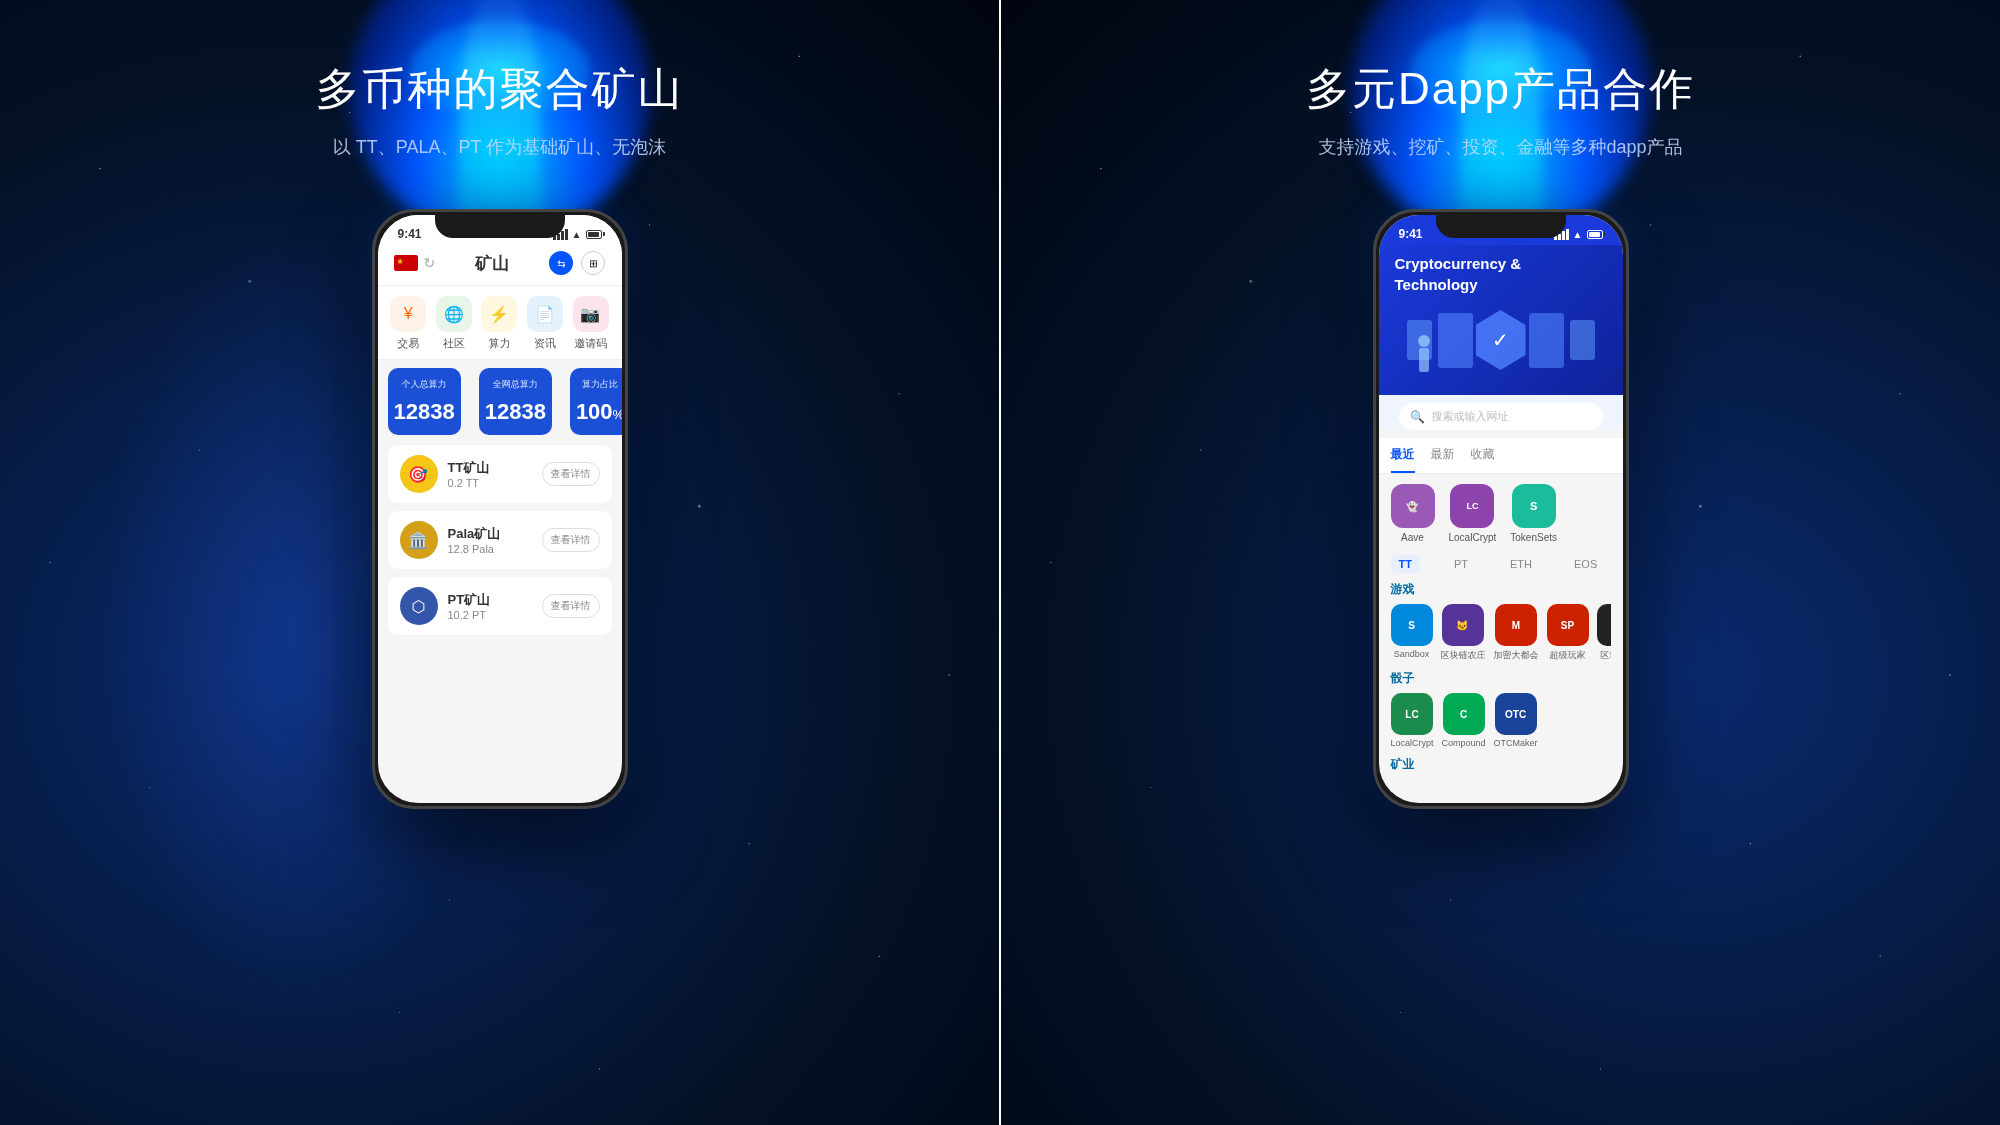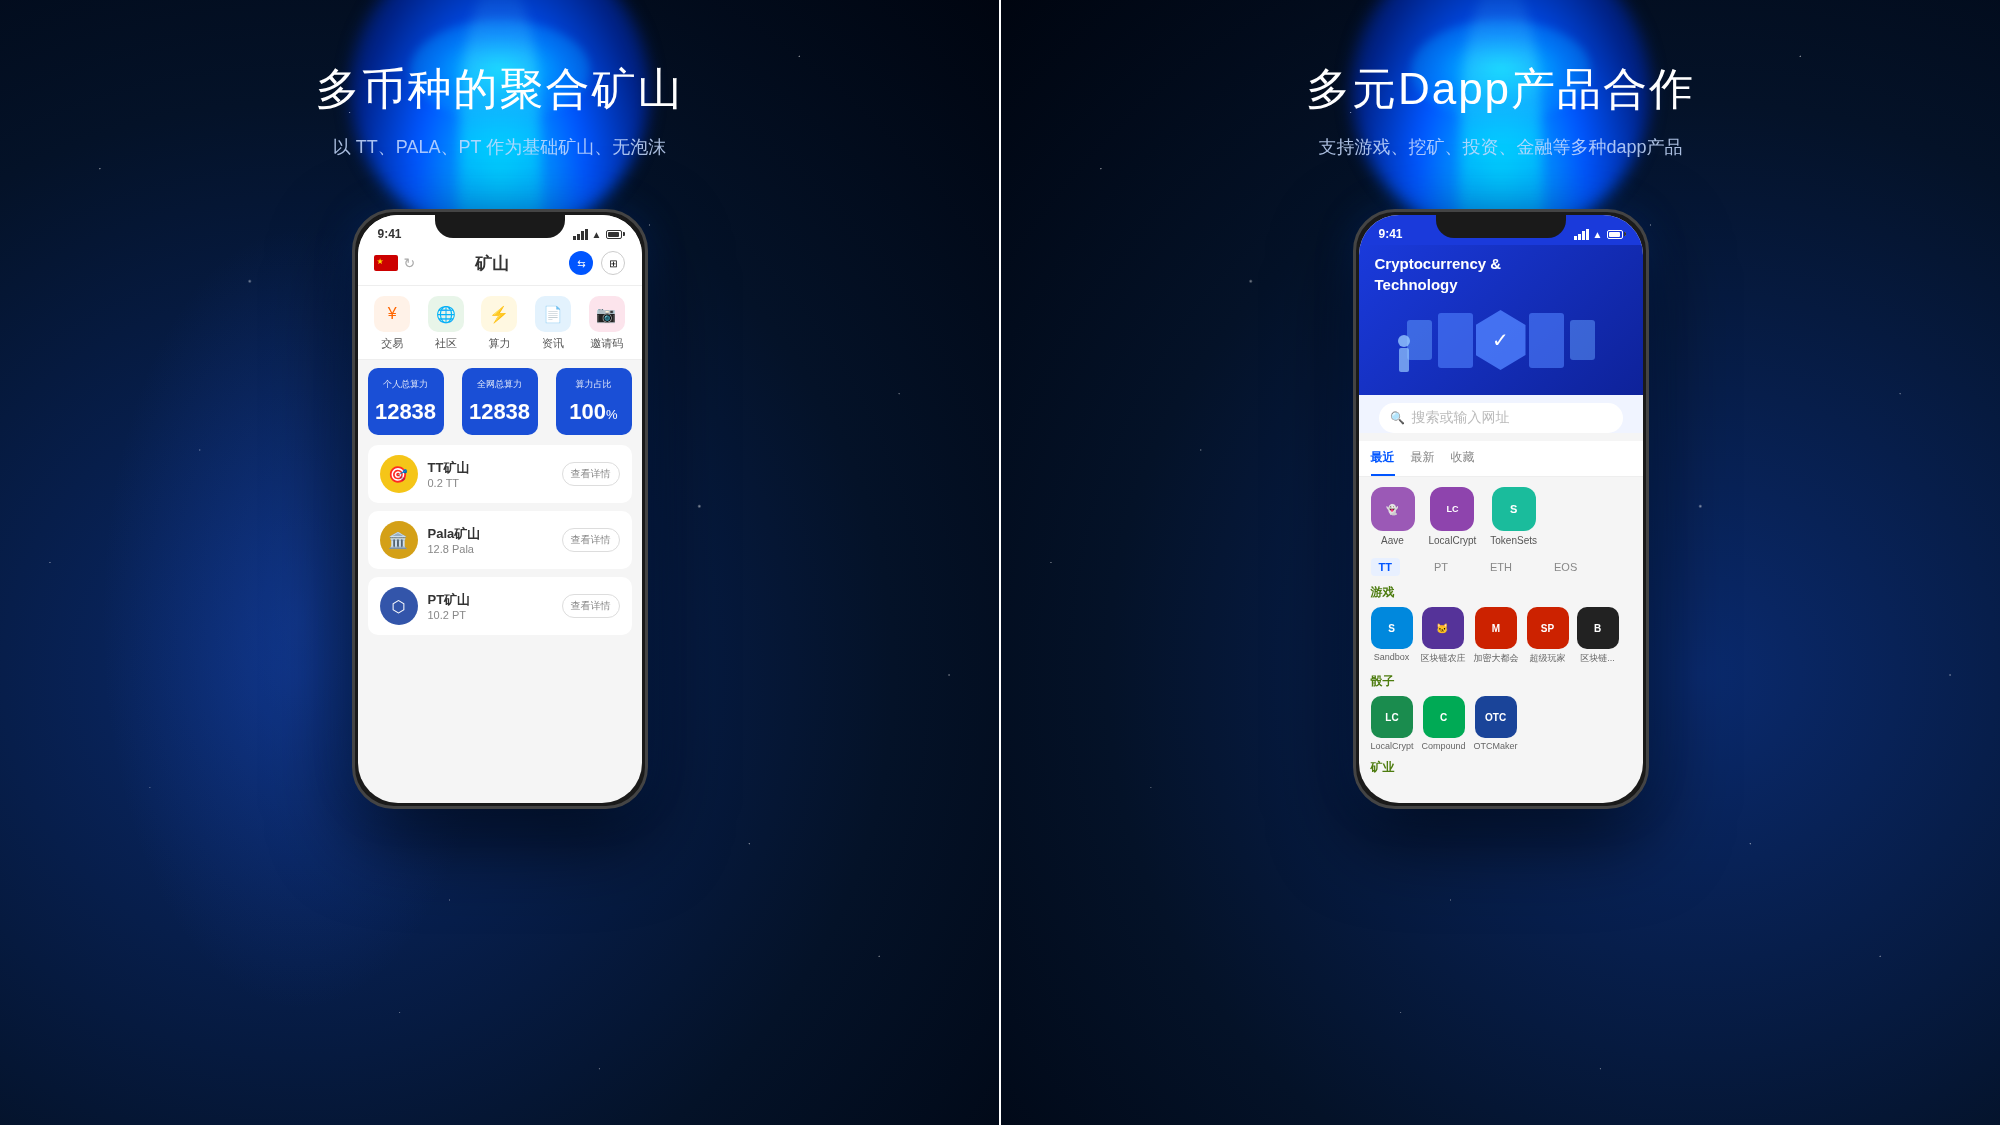--- a/index.html
+++ b/index.html
@@ -130,21 +130,21 @@
 
     .panel-subtitle {
       font-size: 18px;
       color: rgba(200, 220, 255, 0.85);
       text-align: center;
       margin-bottom: 50px;
     }
 
     
     .phone-mockup {
-      width: 296px;
+      width: 256px;
       height: 600px;
       background: #1a1a1a;
       border-radius: 42px;
       border: 3px solid #444;
       position: relative;
       overflow: hidden;
       box-shadow: 0 30px 80px rgba(0,0,0,0.7), 0 0 40px rgba(0,100,255,0.2);
       flex-shrink: 0;
     }
 
@@ -428,21 +428,21 @@
       color: #0055ff;
       padding: 3px 8px;
       border-radius: 4px;
       background: #e8f0ff;
     }
 
     .cat-tab.inactive { background: none; color: #888; font-weight: 400; }
 
     
     .dapp-category-section { padding: 0 12px; margin-bottom: 8px; }
-    .dapp-category-label { font-size: 12px; font-weight: 600; color: #4d7c0f; margin-bottom: 6px; }
+    .dapp-category-label { font-size: 12px; font-weight: 600; color: #0369a1; margin-bottom: 6px; }
 
     .dapp-grid-row {
       display: flex;
       gap: 8px;
       overflow: hidden;
     }
 
     .dapp-grid-item {
       display: flex;
       flex-direction: column;
@@ -704,21 +704,21 @@
             <div style="position:absolute;left:20px;bottom:0;width:18px;height:40px;display:flex;flex-direction:column;align-items:center;">
               <div style="width:12px;height:12px;border-radius:50%;background:rgba(150,200,255,0.8);"></div>
               <div style="width:10px;height:24px;background:rgba(150,200,255,0.7);border-radius:2px;margin-top:1px;"></div>
             </div>
           </div>
         </div>
 
         <div style="background:#f0f4ff;padding:8px 10px 0;">
           <div class="dapp-search">
             <span style="color:#aaa;font-size:12px;">🔍</span>
-            <span style="color:#bbb;font-size:14px;">搜索或输入网址</span>
+            <span style="color:#bbb;font-size:11px;">搜索或输入网址</span>
           </div>
         </div>
 
         <div class="dapp-tabs">
           <div class="dapp-tab active">最近</div>
           <div class="dapp-tab">最新</div>
           <div class="dapp-tab">收藏</div>
         </div>
 
         <div class="dapp-section">

